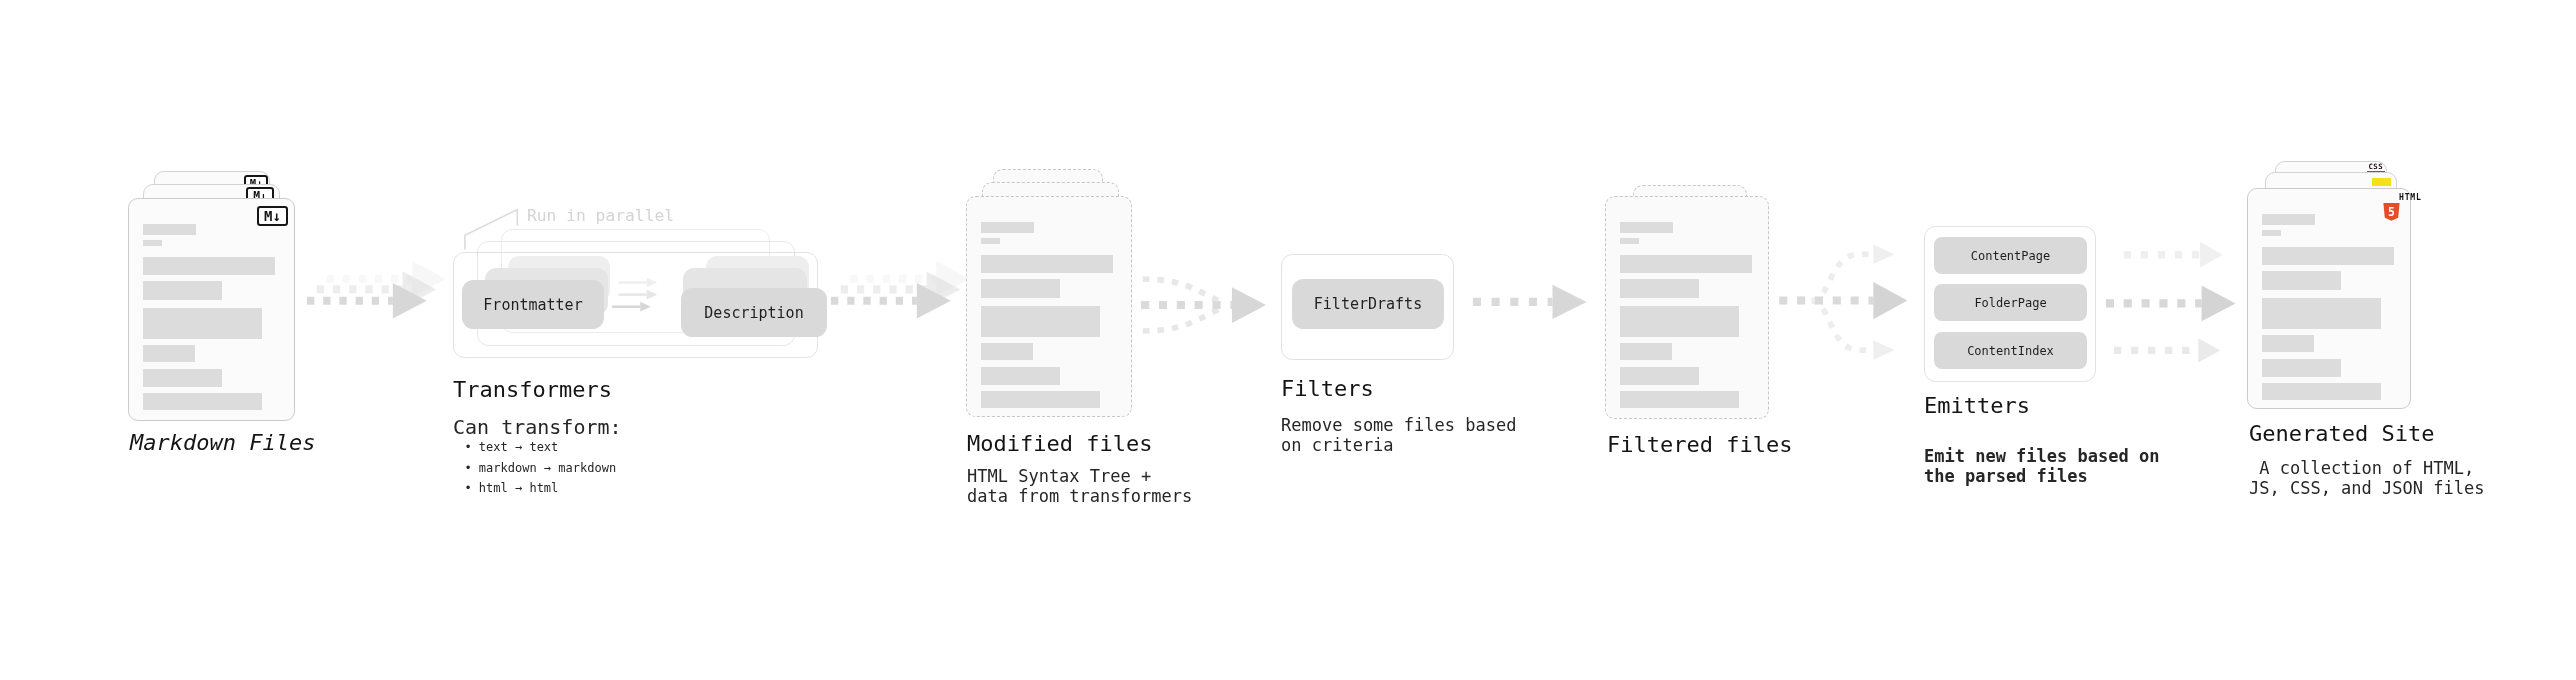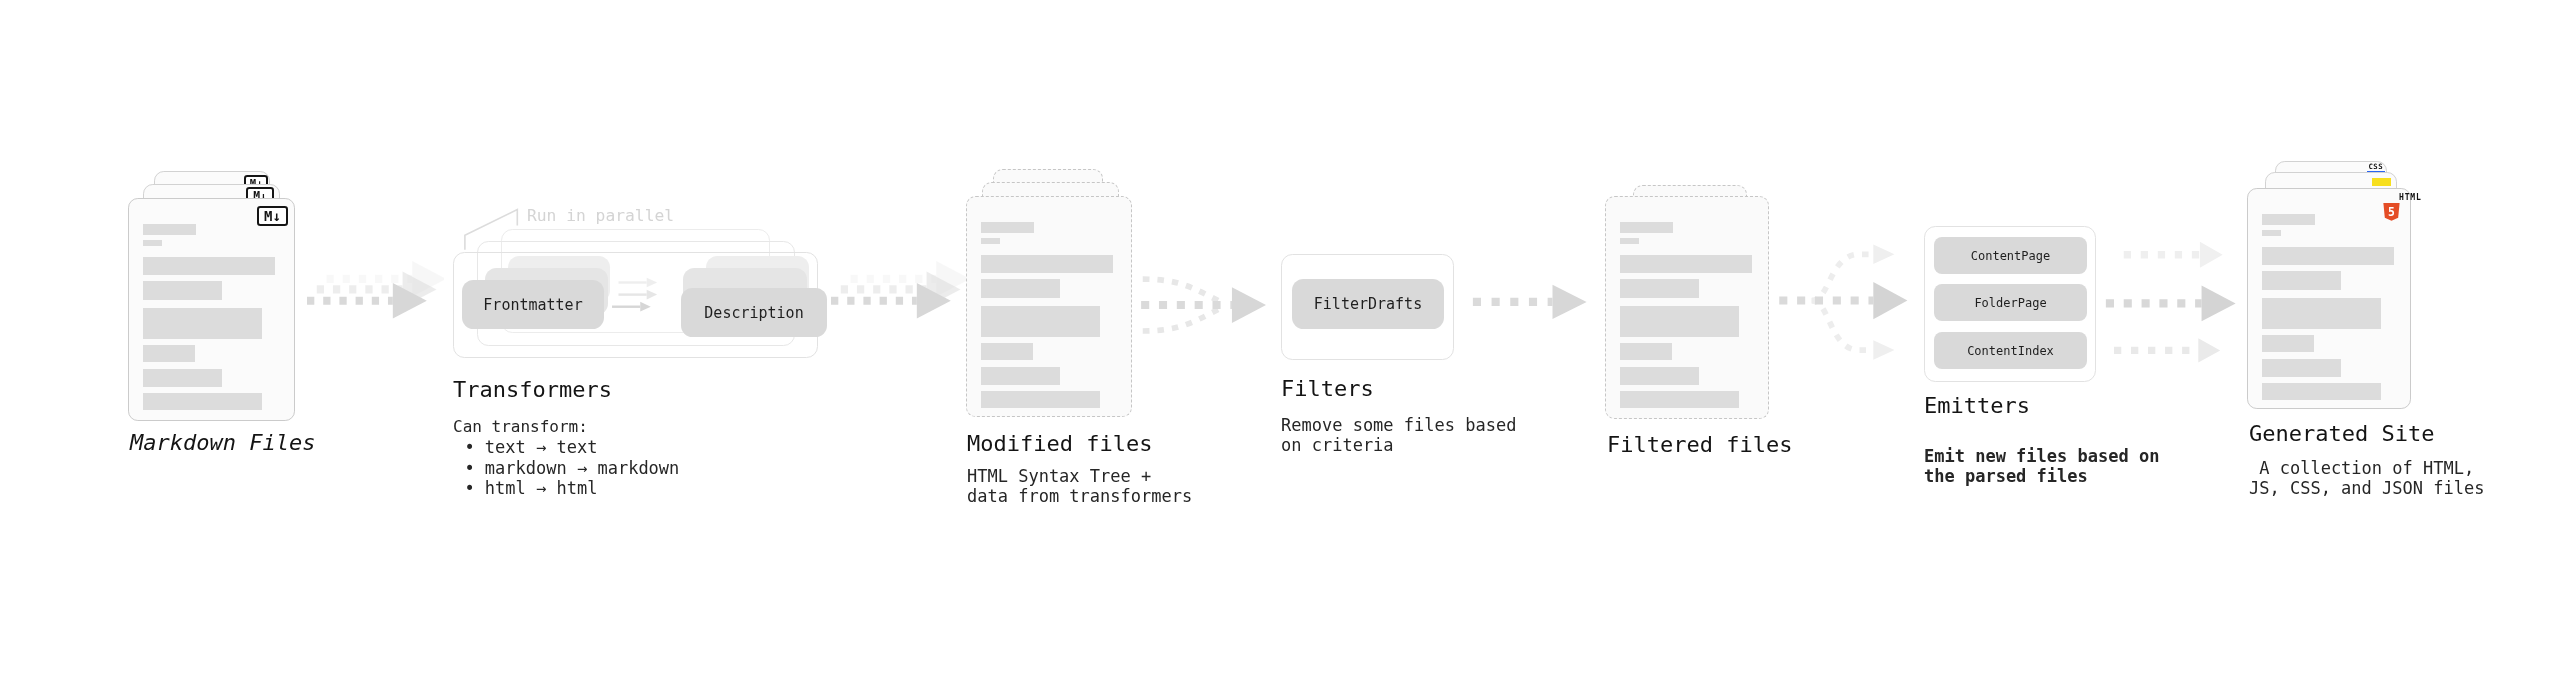--- a/index.html
+++ b/index.html
@@ -25,22 +25,22 @@
   .groupbox.g1{border-color:#ececec;}
   .groupbox.g2{border-color:#e7e7e7;}
   .node{position:absolute;background:#d9d9d9;border-radius:11.4px;box-sizing:border-box;
         display:flex;align-items:center;justify-content:center;font-size:15px;color:#1f1f1f;white-space:nowrap;}
   .node.ghost1{background:#e5e5e5;}
   .node.ghost2{background:#eeeeee;}
   .node.small{border-radius:8px;font-size:12px;}
   
   .stage-label{position:absolute;font-size:22px;color:#141414;white-space:nowrap;}
   .stage-desc{position:absolute;font-size:17px;line-height:20.3px;color:#262626;white-space:pre-line;}
-  .bullets-title{font-size:16px;line-height:20.3px;color:#262626;}
-  .bullet-line{font-size:17px;line-height:20.3px;color:#262626;padding-left:11.4px;white-space:pre;}
+  .bullets-title{font-size:20px;line-height:20.3px;color:#262626;}
+  .bullet-line{font-size:12px;line-height:20.3px;color:#262626;padding-left:11.4px;white-space:pre;}
   .annotation{position:absolute;font-size:16.3px;color:#d4d4d4;white-space:nowrap;}
   
   .md-badge{position:absolute;background:#ffffff;border:2.4px solid #151515;border-radius:3.3px;box-sizing:border-box;
             display:flex;align-items:center;justify-content:center;font-weight:bold;color:#151515;}
   .html5-badge{position:absolute;text-align:center;}
   .html5-text{font-size:8.1px;font-weight:bold;letter-spacing:0.8px;color:#111;line-height:8.1px;margin-left:19px;}
   .html5-shield{width:16.3px;height:18px;margin:1.6px auto 0;background:#e44d26;
                 clip-path:polygon(0 0,100% 0,91% 84%,50% 100%,9% 84%);
                 display:flex;align-items:center;justify-content:center;color:#fff;font-size:11.4px;font-weight:bold;}
   .css-badge{position:absolute;text-align:center;}

